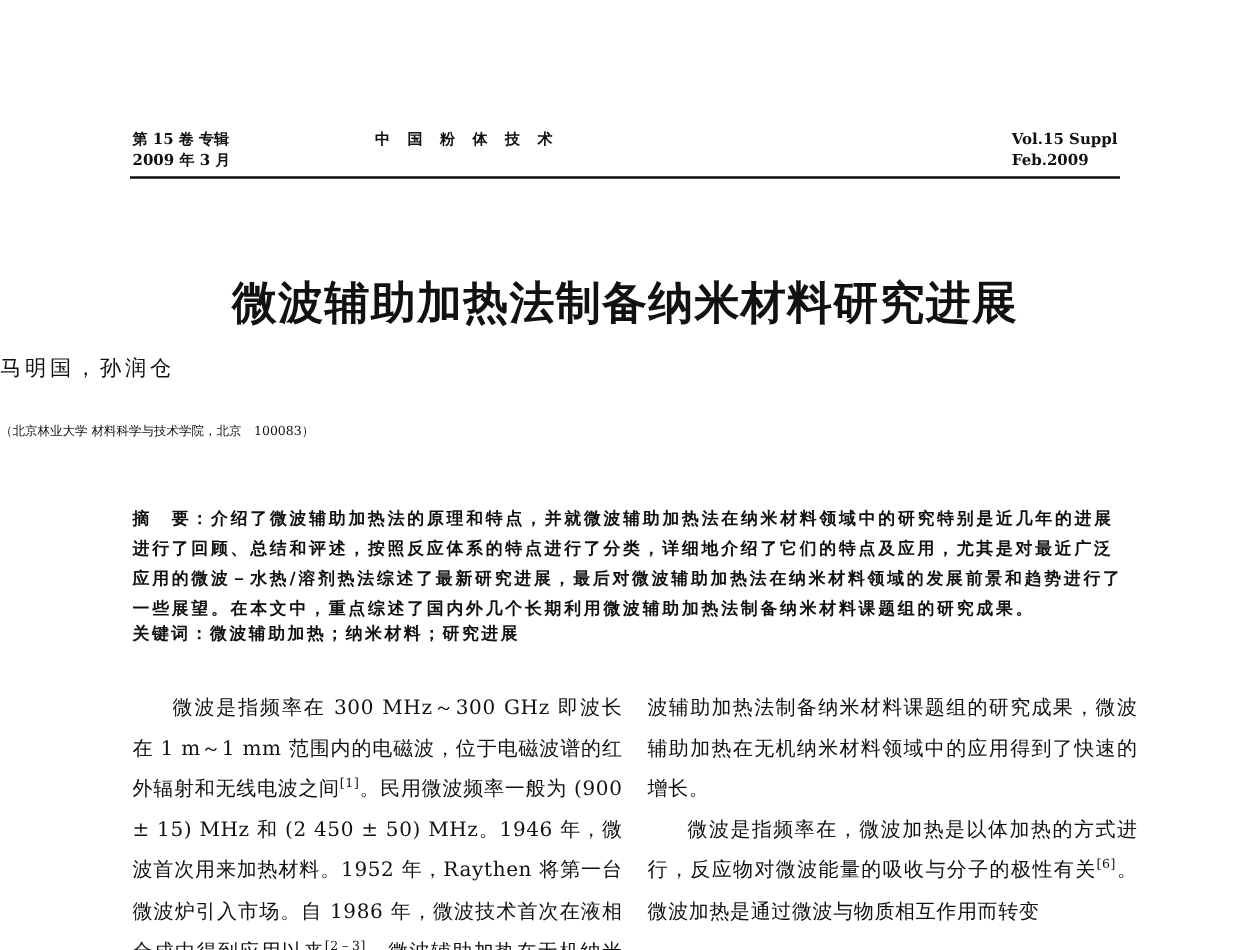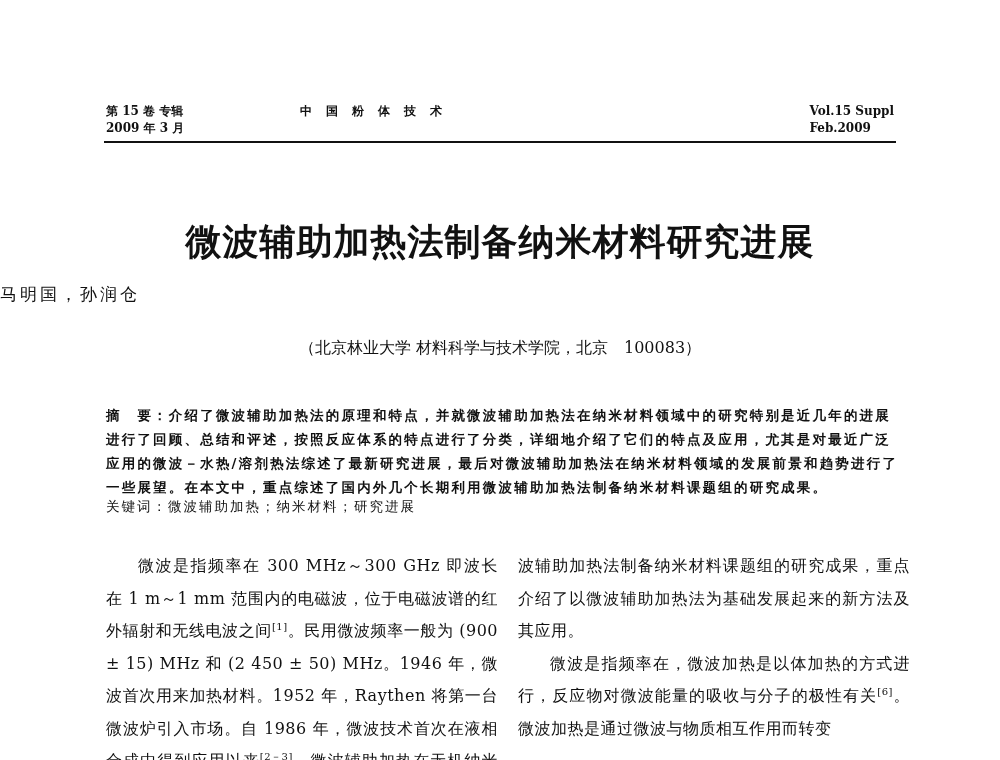--- a/index.html
+++ b/index.html
@@ -8,25 +8,25 @@
   .hdr { position:absolute; top:103px; font-size:12px; line-height:17px; font-weight:bold; }
   .hdr.left { left:106px; }
   .hdr.center { left:300px; width:400px; text-align:left; }
   .hdr.right { right:106px; text-align:left; }
   .hdr.center .cn { letter-spacing:14px; }
   .rule { position:absolute; left:104px; right:104px; top:141px; height:2px; background:#111; }
   .title { position:absolute; top:205px; left:0; right:0; text-align:center;
            font-size:36px; font-weight:bold; letter-spacing:1px;margin-top:13px; }
   .authors { position:absolute; top:283px; left:0; right:0; text-align:left;
              font-size:17px; letter-spacing:3px; }
-  .affil { position:absolute; top:338px; left:0; right:0; text-align:center; font-size:16px; }
+  .affil { position:absolute; top:338px; left:0; right:0; text-align:left; font-size:10px; }
   .abstract { position:absolute; top:403px; left:106px; width:800px;
               font-size:13.5px; line-height:24px; letter-spacing:2.2px; font-weight:bold; }
   .abstract .lab { font-weight:bold; }
-  .keywords { position:absolute; top:498px; left:106px; font-size:13.5px; font-weight:normal; letter-spacing:2px; }
+  .keywords { position:absolute; top:498px; left:106px; font-size:13.5px; font-weight:bold; letter-spacing:2px; }
   .col { position:absolute; top:550px; width:392px; font-size:16px; line-height:32.5px;
          text-align:justify; letter-spacing:0.5px; }
   .col.left { left:106px; }
   .col.right { left:518px; }
   .col p { margin:0; }
   .indent { text-indent:2em; }
   .section { font-size:21px; margin:6px 0 10px 0; letter-spacing:3px; }
   .section .num { margin-right:22px; }
   sup { font-size:10px; line-height:0; }
 </style>
@@ -54,15 +54,15 @@
 
 <div class="abstract"><span class="lab">摘　要：</span><span>介绍了微波辅助加热法的原理和特点，并就微波辅助加热法在纳米材料领域中的研究特别是近几年的进展进行了回顾、总结和评述，按照反应体系的特点进行了分类，详细地介绍了它们的特点及应用，尤其是对最近广泛应用的微波－水热/溶剂热法综述了最新研究进展，最后对微波辅助加热法在纳米材料领域的发展前景和趋势进行了一些展望。在本文中，重点综述了国内外几个长期利用微波辅助加热法制备纳米材料课题组的研究成果。</span></div>
 
 <div class="keywords"><span>关键词：</span><span>微波辅助加热；纳米材料；研究进展</span></div>
 
 <div class="col left">
   <p class="indent"><span>微波是指频率在 300 MHz～300 GHz 即波长在 1 m～1 mm 范围内的电磁波，位于电磁波谱的红外辐射和无线电波之间</span><sup>[1]</sup><span>。民用微波频率一般为 (900 ± 15) MHz 和 (2 450 ± 50) MHz。1946 年，微波首次用来加热材料。1952 年，Raythen 将第一台微波炉引入市场。自 1986 年，微波技术首次在液相合成中得到应用以来</span><sup>[2－3]</sup><span>，微波辅助加热在无机纳米材料领域中的应用得到了快速的增长</span></p>
 </div>
 
 <div class="col right">
-  <p>波辅助加热法制备纳米材料课题组的研究成果，重点介绍了以微波辅助加热法为基础发展起来的新方法及其应用。</p>
+  <p>波辅助加热法制备纳米材料课题组的研究成果，微波辅助加热在无机纳米材料领域中的应用得到了快速的增长。</p>
   <p class="indent"><span>微波是指频率在，微波加热是以体加热的方式进行，反应物对微波能量的吸收与分子的极性有关</span><sup>[6]</sup><span>。微波加热是通过微波与物质相互作用而转变</span></p>
 </div>
 
 </body></html>

